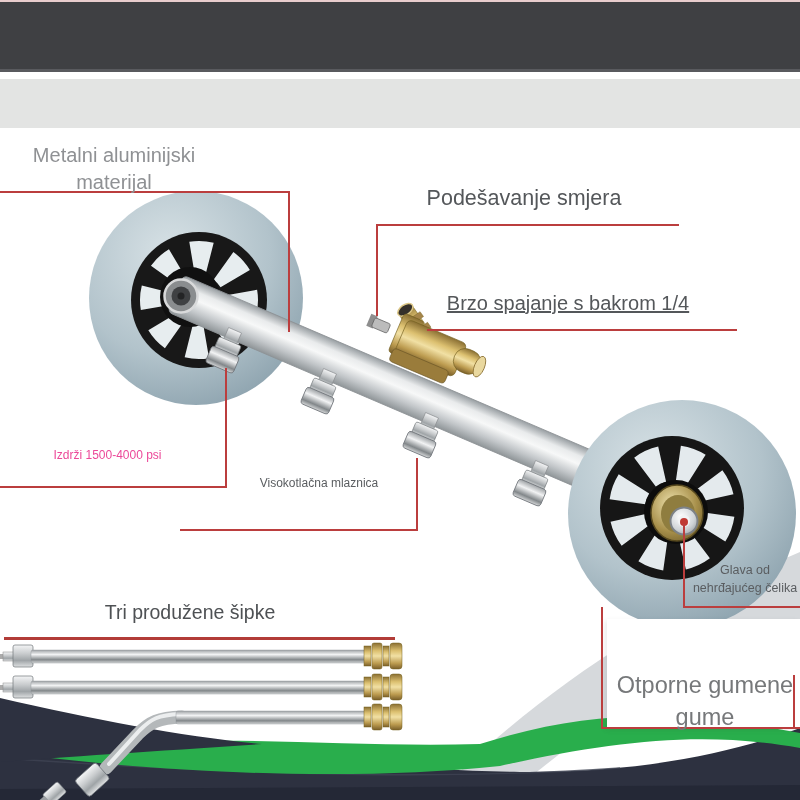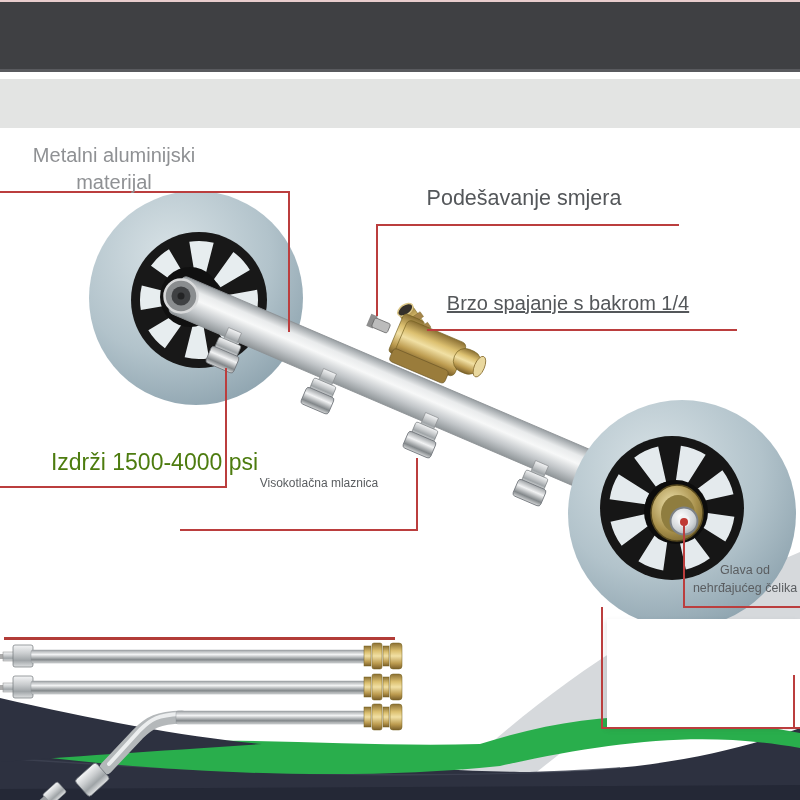--- a/index.html
+++ b/index.html
@@ -16,21 +16,21 @@
   .tires-card{position:absolute;left:607px;top:619px;width:193px;height:109px;background:#ffffff;
               box-shadow:-2px 2px 5px rgba(60,60,60,.10);z-index:3;}
   
   .rl{position:absolute;background:#bb3e3e;z-index:4;}
   .rl-dot{position:absolute;width:8px;height:8px;border-radius:50%;background:#c03a34;z-index:4;}
   
   .lbl{position:absolute;text-align:center;z-index:5;line-height:1.35;}
   .lbl-material {left:8px;  top:142px;width:212px;font-size:20px;  color:#8f9194;}
   .lbl-direction{left:368px;top:184px;width:312px;font-size:21.5px;color:#54575a;}
   .lbl-quick    {left:416px;top:290px;width:304px;font-size:20px;  color:#54575a;text-decoration:underline;}
-  .lbl-psi      {left:0px;  top:447px;width:215px;font-size:23px;  color:#4d7c0f;margin-left:47px;}
+  .lbl-psi      {left:0px;  top:447px;width:215px;font-size:12px;  color:#ec4899;}
   .lbl-nozzle   {left:238px;top:475px;width:162px;font-size:12px;  color:#5a5d60;}
   .lbl-rods     {left:95px; top:599px;width:190px;font-size:19.5px;color:#4e5154;}
   .lbl-head     {left:688px;top:561px;width:114px;font-size:12.5px;color:#5a5d60;line-height:1.45;}
   .lbl-tires    {left:612px;top:670px;width:186px;font-size:23.5px;color:#76787a;z-index:5;}
 </style>
 </head>
 <body>
 
 <div id="stage">
 
@@ -200,19 +200,21 @@
   <div class="rl" style="left:683px;top:606px;width:117px;height:2px;"></div>
   <div class="rl" style="left:601px;top:607px;width:2px;height:122px;"></div>
   <div class="rl" style="left:601px;top:727px;width:199px;height:2px;"></div>
   <div class="rl" style="left:793px;top:675px;width:2px;height:54px;"></div>
 
   <div class="lbl lbl-material">Metalni aluminijski materijal</div>
   <div class="lbl lbl-direction">Podešavanje smjera</div>
   <div class="lbl lbl-quick">Brzo spajanje s bakrom 1/4</div>
   <div class="lbl lbl-psi">Izdrži 1500-4000 psi</div>
   <div class="lbl lbl-nozzle">Visokotlačna mlaznica</div>
+  <div class="lbl lbl-rods">Tri produžene šipke</div>
   <div class="lbl lbl-head">Glava od nehrđajućeg čelika</div>
+  <div class="lbl lbl-tires">Otporne gumene gume</div>
 
   <div class="top-bar"></div>
   <div class="top-accent"></div>
   <div class="gray-strip"></div>
 
 </div>
 
 </body></html>

